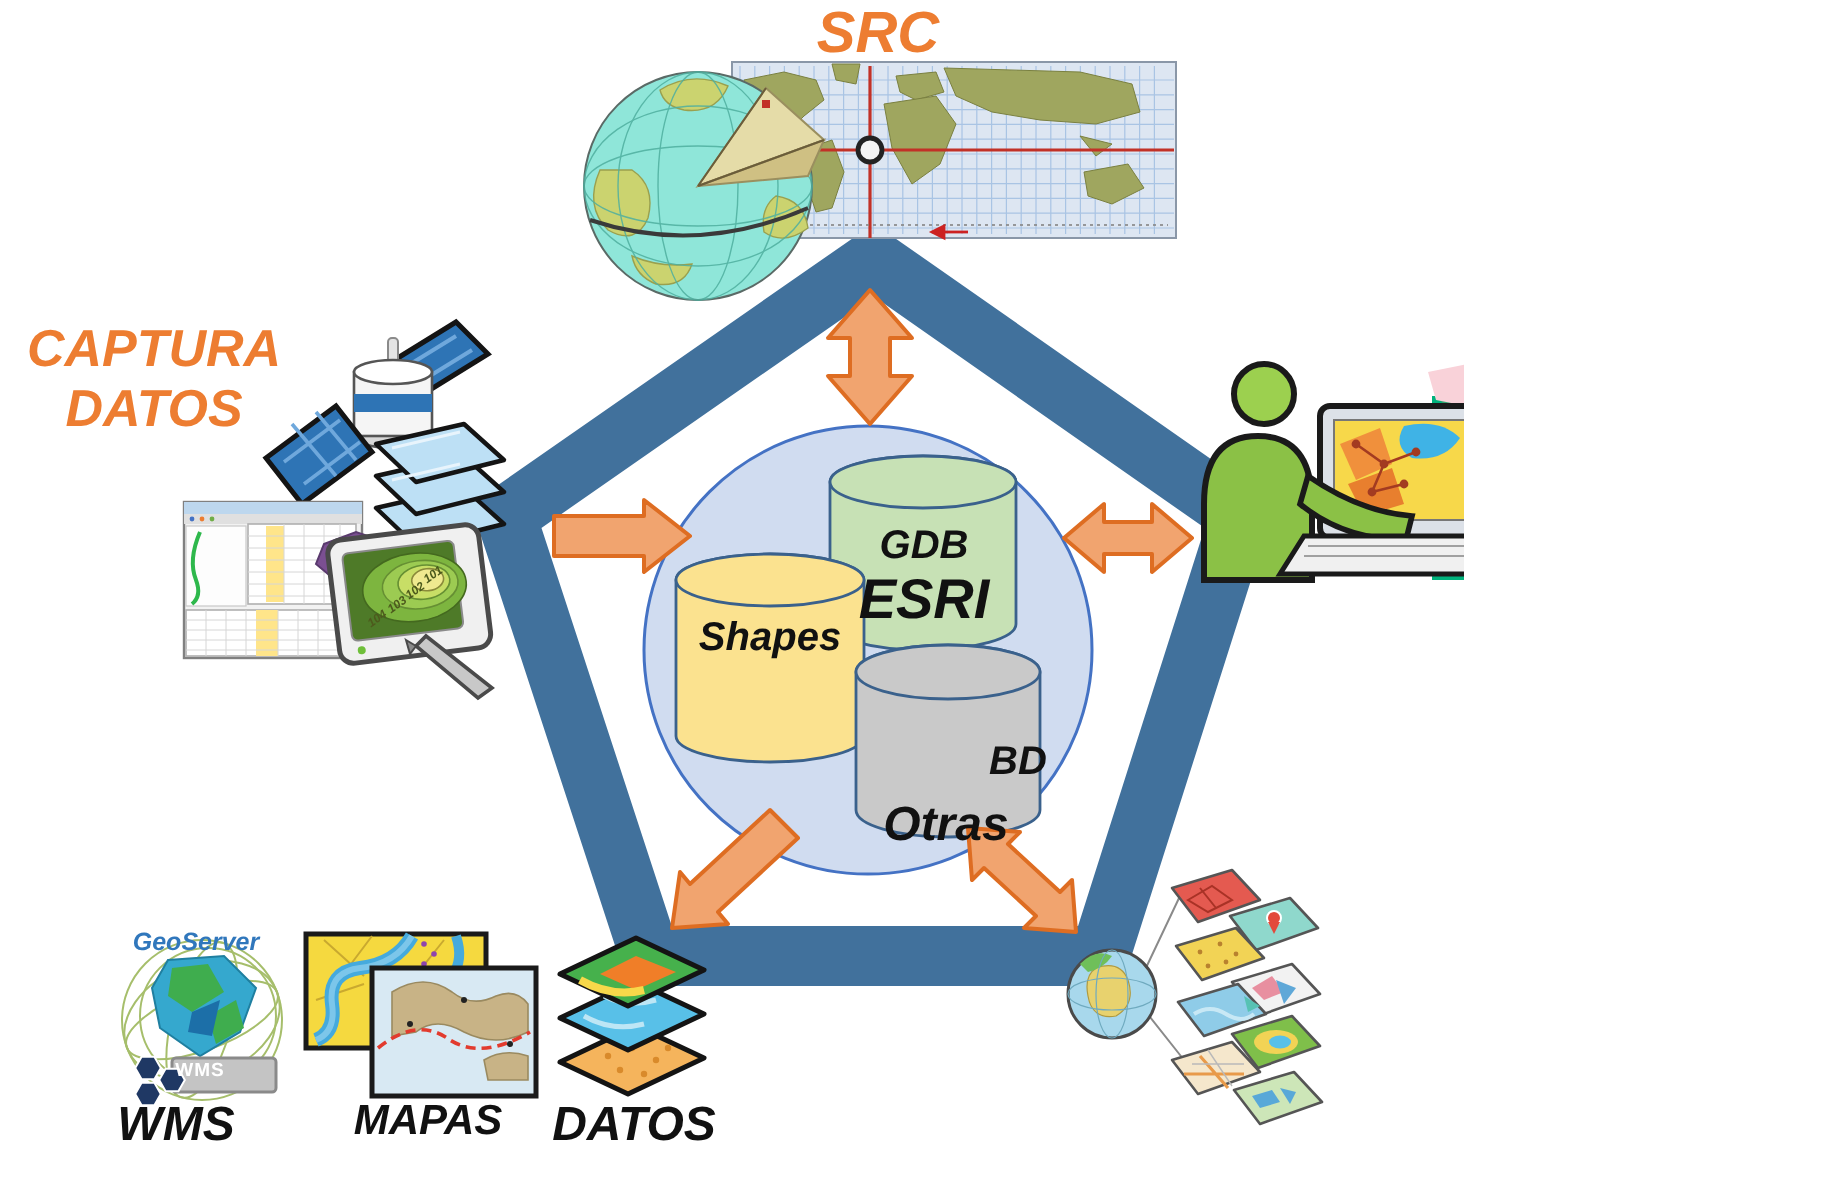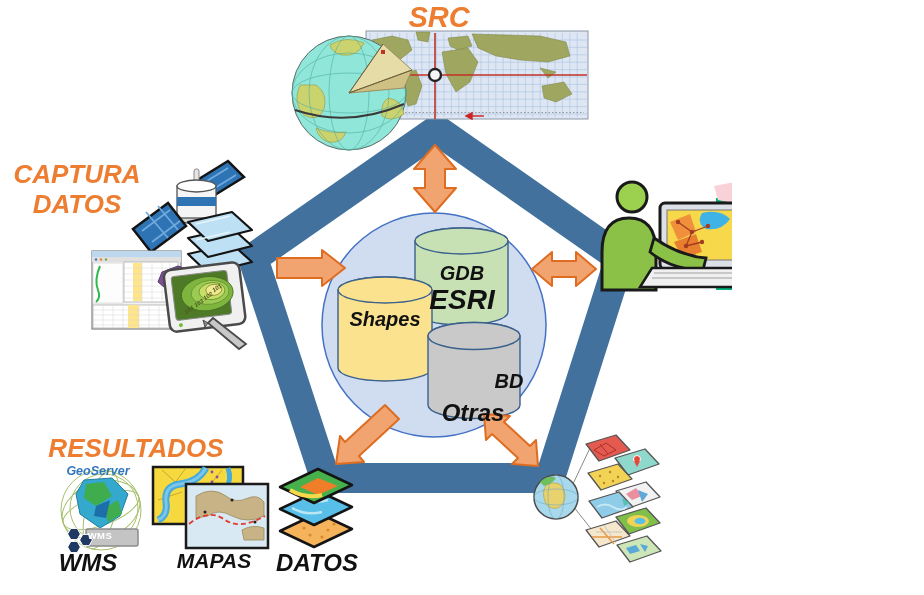--- a/index.html
+++ b/index.html
@@ -325,21 +325,20 @@
     <path d="M292,508 q14,8 30,4 M302,498 q12,6 26,2" stroke="#BDE6F5" stroke-width="2.5" fill="none"></path>
     <polygon points="280,487 318,469 352,485 314,503" fill="#46B14C" stroke="#141414" stroke-width="2.5"></polygon>
     <polygon points="300,487 318,478 338,486 318,495" fill="#F07E28"></polygon>
     <path d="M290,490 q16,9 32,5" stroke="#F7D84A" stroke-width="4" fill="none"></path>
   </g>
 </svg>
 
 <div class="lbl title t-src">SRC</div>
 <div class="lbl title t-cap1">CAPTURA</div>
 <div class="lbl title t-cap2">DATOS</div>
-<div class="lbl title t-res">RESULTADOS</div>
 
 <div class="lbl black t-wms">WMS</div>
 <div class="lbl black t-mapas">MAPAS</div>
 <div class="lbl black t-datos">DATOS</div>
 
 <div class="lbl black t-shapes">Shapes</div>
 <div class="lbl black t-gdb1">GDB</div>
 <div class="lbl black t-gdb2">ESRI</div>
 <div class="lbl black t-otr1">Otras</div>
 <div class="lbl black t-otr2">BD</div>

